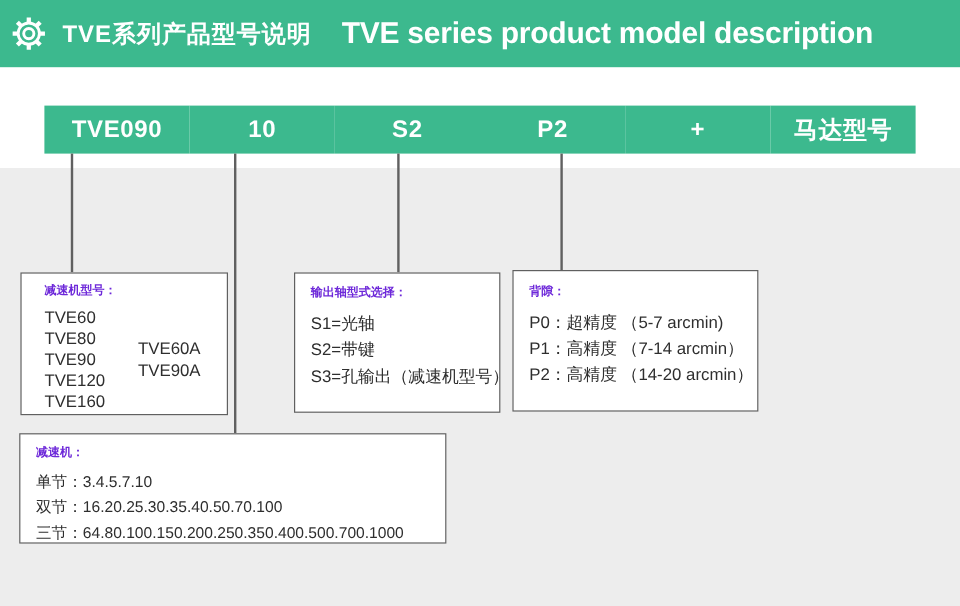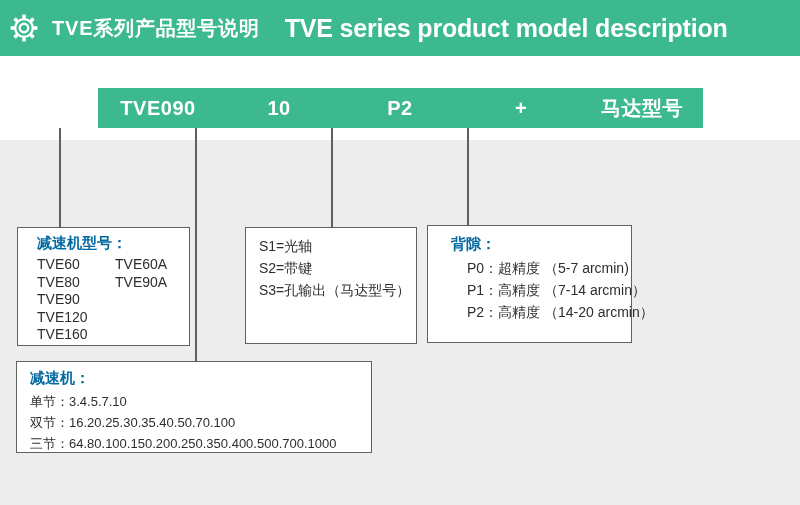--- a/index.html
+++ b/index.html
@@ -44,31 +44,31 @@
   #c2 { left: 195px; top: 128px; height: 233px; }
   #c3 { left: 331px; top: 128px; height: 99px; }
   #c4 { left: 467px; top: 128px; height: 97px; }
   
   .box {
     position: absolute; background: #ffffff; box-sizing: border-box;
     border: 1.5px solid var(--line, #6b6b6b);
     color: #2e2e2e; font-size: 14px;
   }
   .box-title {
-    font-weight: bold; color: #0369a1; font-size: 15px;
+    font-weight: bold; color: #6d28d9; font-size: 10px;
     line-height: 20px; margin-bottom: 3px; white-space: nowrap;
   }
   #box-models { left: 17px; top: 227px; width: 173px; height: 119px; padding: 5px 4px 0 19px; }
-  #box-models .cols { display: flex; }
+  #box-models .cols { display: flex; align-items: center; }
   #box-models .col1 { width: 78px; }
   #box-models .item { line-height: 17.6px; }
   #box-shaft { left: 245px; top: 227px; width: 172px; height: 117px; padding: 7px 4px 0 13px; }
   #box-shaft .item { line-height: 22px; white-space: nowrap; }
-  #box-backlash { left: 427px; top: 225px; width: 205px; height: 118px; padding: 8px 4px 0 23px; }
-  #box-backlash .item { line-height: 22px; white-space: nowrap; margin-left: 16px; }
+  #box-backlash { left: 427px; top: 225px; width: 205px; height: 118px; padding: 8px 4px 0 13px; }
+  #box-backlash .item { line-height: 22px; white-space: nowrap; }
   #box-ratio { left: 16px; top: 361px; width: 356px; height: 92px; padding: 6px 2px 0 13px; }
   #box-ratio .item { line-height: 21px; font-size: 13px; white-space: nowrap; }
 </style>
 </head>
 <body>
 
 <div class="stage">
 
   <div class="header">
     <span class="gear">
@@ -89,20 +89,21 @@
     </span>
     <span class="title-zh">TVE系列产品型号说明</span>
     <span class="title-en">TVE series product model description</span>
   </div>
 
   <div class="gray"></div>
 
   <div class="segments">
       <div class="segment">TVE090</div>
       <div class="segment">10</div>
+      <div class="segment">S2</div>
       <div class="segment">P2</div>
       <div class="segment">+</div>
       <div class="segment">马达型号</div>
     </div>
 
   <div class="connector" id="c1"></div>
   <div class="connector" id="c2"></div>
   <div class="connector" id="c3"></div>
   <div class="connector" id="c4"></div>
 
@@ -117,24 +118,25 @@
           <div class="item">TVE160</div>
         </div>
       <div class="col2">
           <div class="item">TVE60A</div>
           <div class="item">TVE90A</div>
         </div>
     </div>
   </div>
 
   <div class="box" id="box-shaft">
+    <div class="box-title">输出轴型式选择：</div>
     <div>
         <div class="item">S1=光轴</div>
         <div class="item">S2=带键</div>
-        <div class="item">S3=孔输出（马达型号）</div>
+        <div class="item">S3=孔输出（减速机型号）</div>
       </div>
   </div>
 
   <div class="box" id="box-backlash">
     <div class="box-title">背隙：</div>
     <div>
         <div class="item">P0：超精度 （5-7 arcmin)</div>
         <div class="item">P1：高精度 （7-14 arcmin）</div>
         <div class="item">P2：高精度 （14-20 arcmin）</div>
       </div>

